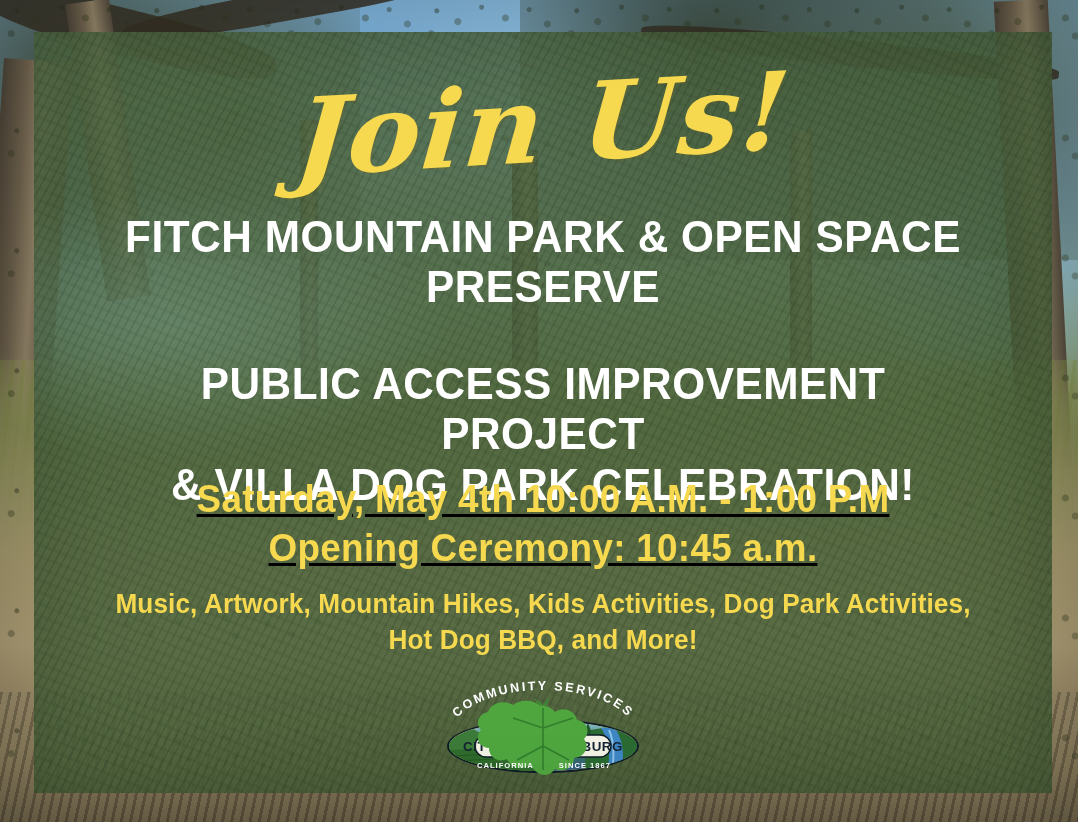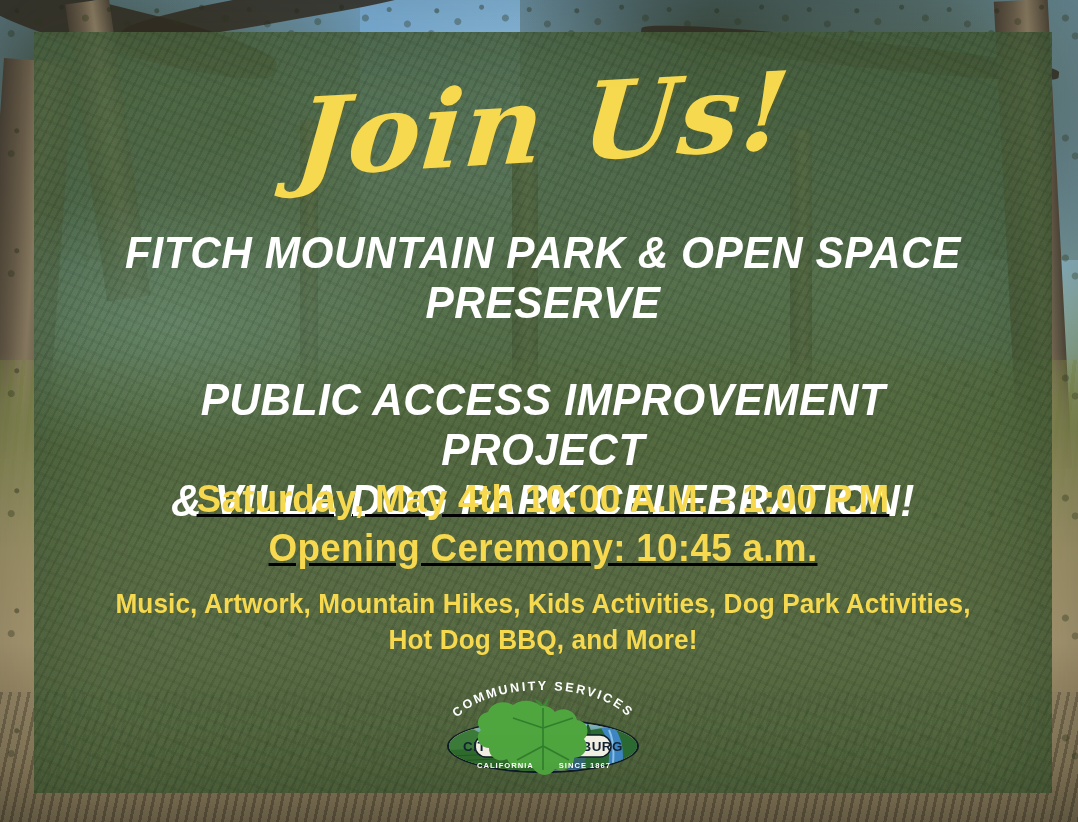--- a/index.html
+++ b/index.html
@@ -139,22 +139,21 @@
     font-size: 108px;
     line-height: 1.05;
     letter-spacing: 1px;
     transform: skewX(-8deg) rotate(-3.2deg);
     text-shadow: 2px 2px 0 rgba(120,100,30,.18);
   }
 
   .headline-block {
     position: absolute;
     left: 40px; right: 40px;
-    top: 196px;
-    font-style: italic;
+    top: 180px;
   }
   .headline {
     color: #FFFFFF;
     font-family: "Liberation Sans", sans-serif;
     font-weight: bold;
     font-size: 45px;
     line-height: 1.12;
     letter-spacing: .6px;
     transform: scaleX(.94);
     margin: 0;

